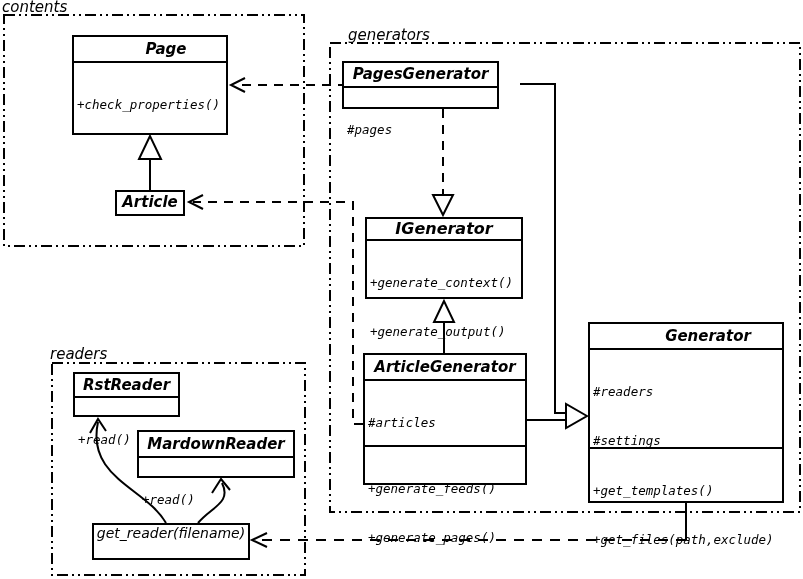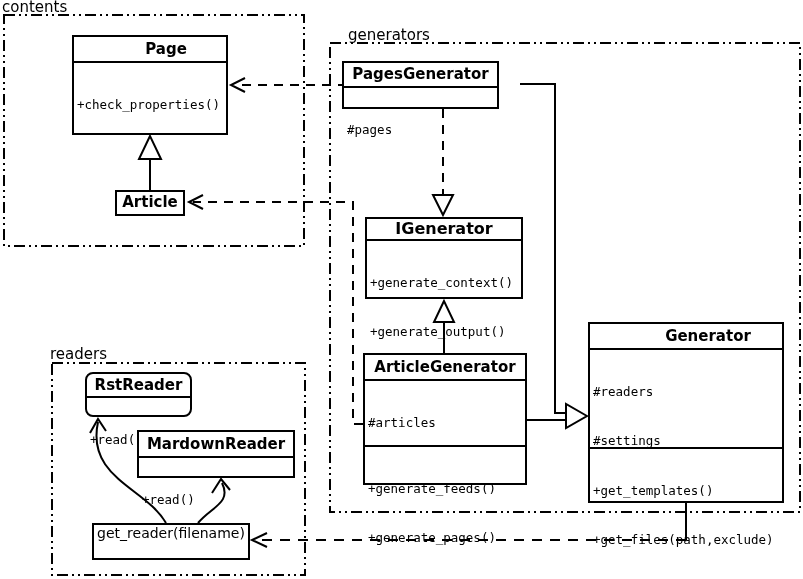--- a/index.html
+++ b/index.html
@@ -3,20 +3,21 @@
 <meta charset="utf-8">
 <style>
   html,body{margin:0;padding:0;background:#ffffff;}
   #canvas{
     position:relative;
     width:803px;height:579px;
     background:#ffffff;
     font-family:"DejaVu Sans", sans-serif;
     color:#000;
     overflow:hidden;
+    font-style:italic;
   }
   #wires{position:absolute;left:0;top:0;width:803px;height:579px;}
   .pkg-label{
     position:absolute;
     font-size:15px;
     line-height:16px;
     color:#000;
     background:transparent;
     white-space:nowrap;
   }
@@ -151,21 +152,21 @@
       
       
     </div>
     <div class="uml-sec">
       <div>+get_templates()</div>
       <div>+get_files(path,exclude)</div>
       
     </div>
   </div>
 
-  <div class="uml-box" style="left:85px;top:372px;width:107px;height:45px;border-radius:8px;">
+  <div class="uml-box" style="left:73px;top:372px;width:107px;height:45px;">
     <div class="uml-title" style="line-height:22px;height:22px;">RstReader</div>
     <div class="uml-sec">
       <div>+read()</div>
     </div>
   </div>
 
   <div class="uml-box" style="left:137px;top:430px;width:158px;height:48px;">
     <div class="uml-title" style="line-height:24px;height:24px;">MardownReader</div>
     <div class="uml-sec">
       <div>+read()</div>

